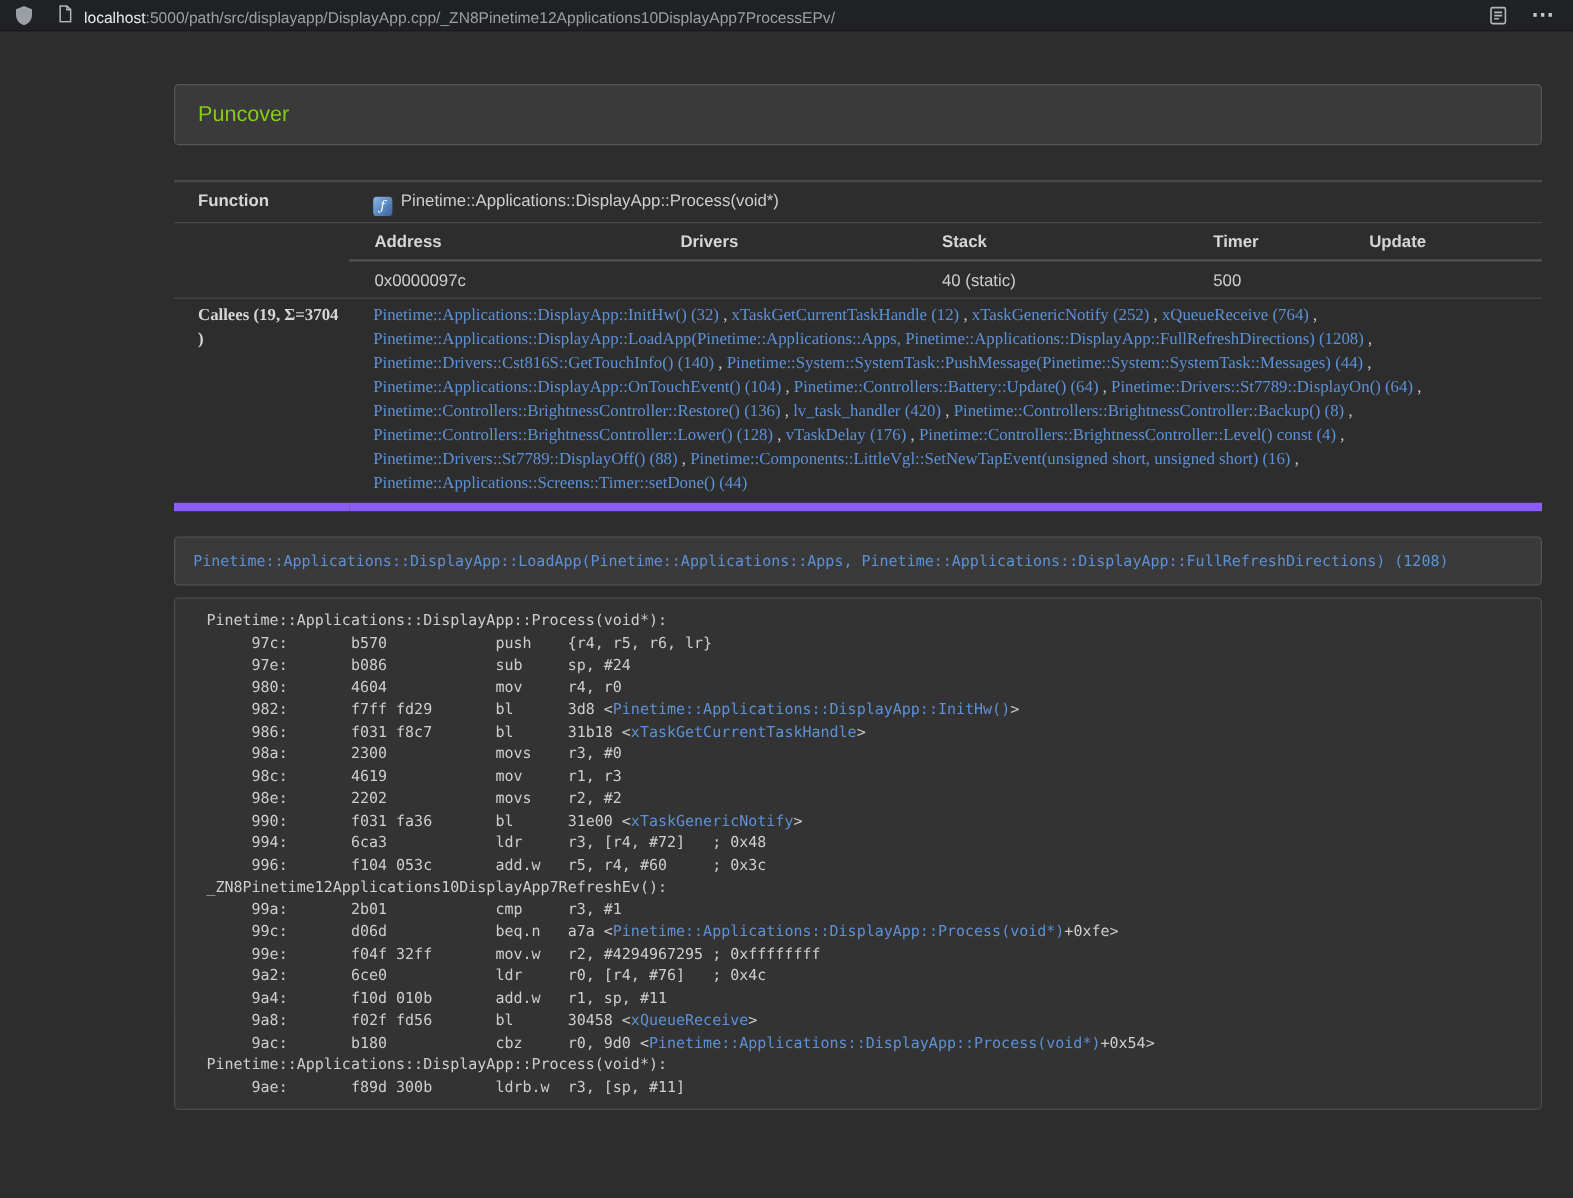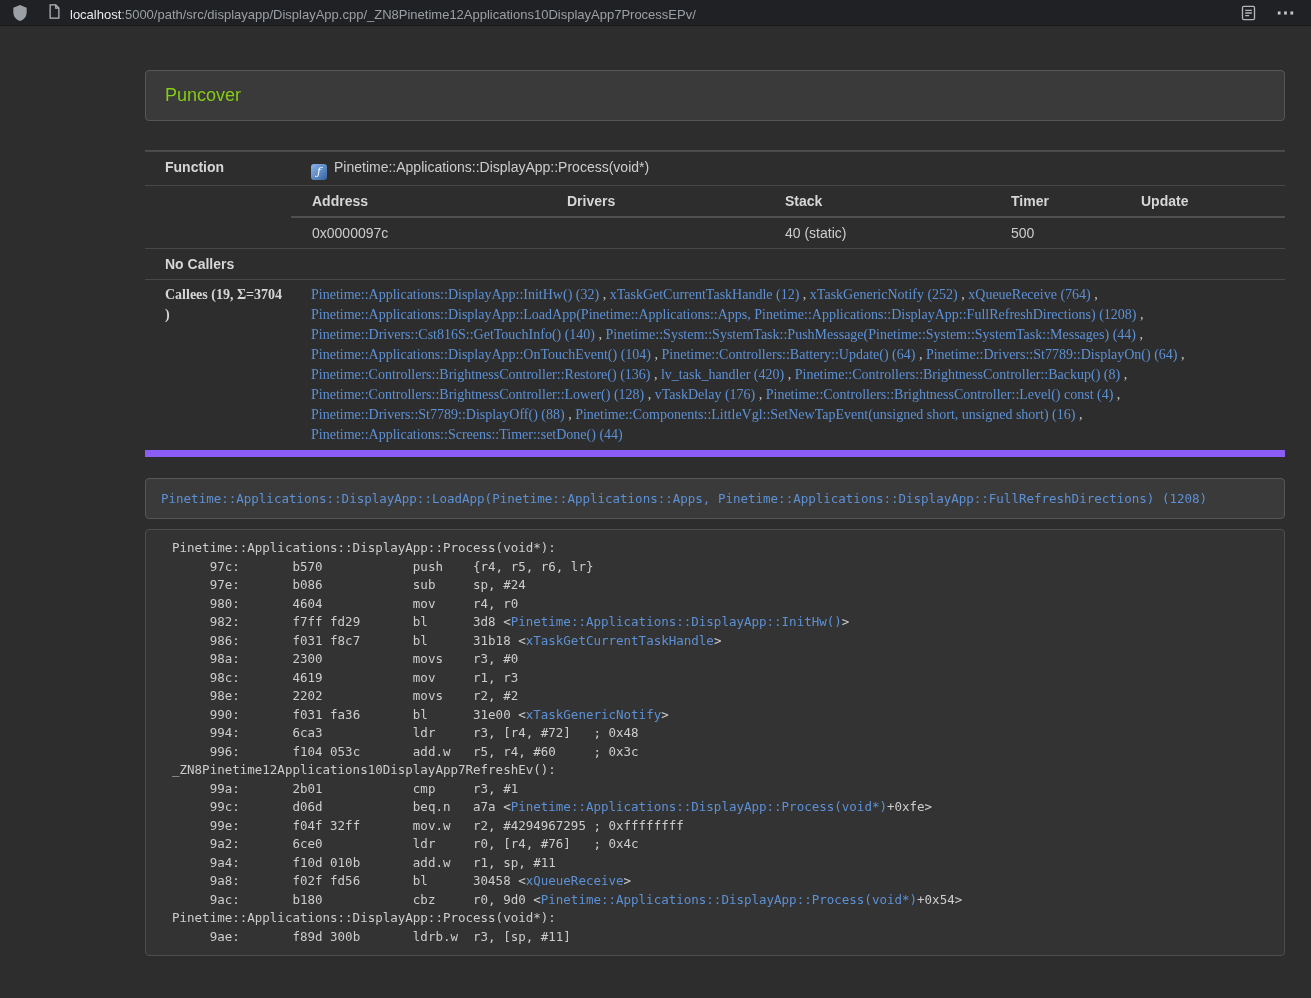--- a/index.html
+++ b/index.html
@@ -129,24 +129,20 @@
                 <td></td>
                 <td>40 (static)</td>
                 <td>500</td>
                 <td></td>
               </tr>
             </tbody>
           </table>
         </td>
       </tr>
       <tr>
-        <td class="lcol">No Callers</td>
-        <td class="rcol"></td>
-      </tr>
-      <tr>
         <td class="lcol">Callees (19, Σ=3704 )</td>
         <td class="rcol"><a href="#">Pinetime::Applications::DisplayApp::InitHw() (32)</a><span class="sep"> , </span><a href="#">xTaskGetCurrentTaskHandle (12)</a><span class="sep"> , </span><a href="#">xTaskGenericNotify (252)</a><span class="sep"> , </span><a href="#">xQueueReceive (764)</a><span class="sep"> , </span><a href="#">Pinetime::Applications::DisplayApp::LoadApp(Pinetime::Applications::Apps, Pinetime::Applications::DisplayApp::FullRefreshDirections) (1208)</a><span class="sep"> , </span><a href="#">Pinetime::Drivers::Cst816S::GetTouchInfo() (140)</a><span class="sep"> , </span><a href="#">Pinetime::System::SystemTask::PushMessage(Pinetime::System::SystemTask::Messages) (44)</a><span class="sep"> , </span><a href="#">Pinetime::Applications::DisplayApp::OnTouchEvent() (104)</a><span class="sep"> , </span><a href="#">Pinetime::Controllers::Battery::Update() (64)</a><span class="sep"> , </span><a href="#">Pinetime::Drivers::St7789::DisplayOn() (64)</a><span class="sep"> , </span><a href="#">Pinetime::Controllers::BrightnessController::Restore() (136)</a><span class="sep"> , </span><a href="#">lv_task_handler (420)</a><span class="sep"> , </span><a href="#">Pinetime::Controllers::BrightnessController::Backup() (8)</a><span class="sep"> , </span><a href="#">Pinetime::Controllers::BrightnessController::Lower() (128)</a><span class="sep"> , </span><a href="#">vTaskDelay (176)</a><span class="sep"> , </span><a href="#">Pinetime::Controllers::BrightnessController::Level() const (4)</a><span class="sep"> , </span><a href="#">Pinetime::Drivers::St7789::DisplayOff() (88)</a><span class="sep"> , </span><a href="#">Pinetime::Components::LittleVgl::SetNewTapEvent(unsigned short, unsigned short) (16)</a><span class="sep"> , </span><a href="#">Pinetime::Applications::Screens::Timer::setDone() (44)</a></td>
       </tr>
     </tbody>
   </table>
 
   <div class="panel snippet-panel">
     <a>Pinetime::Applications::DisplayApp::LoadApp(Pinetime::Applications::Apps, Pinetime::Applications::DisplayApp::FullRefreshDirections) (1208)</a>
   </div>
 

